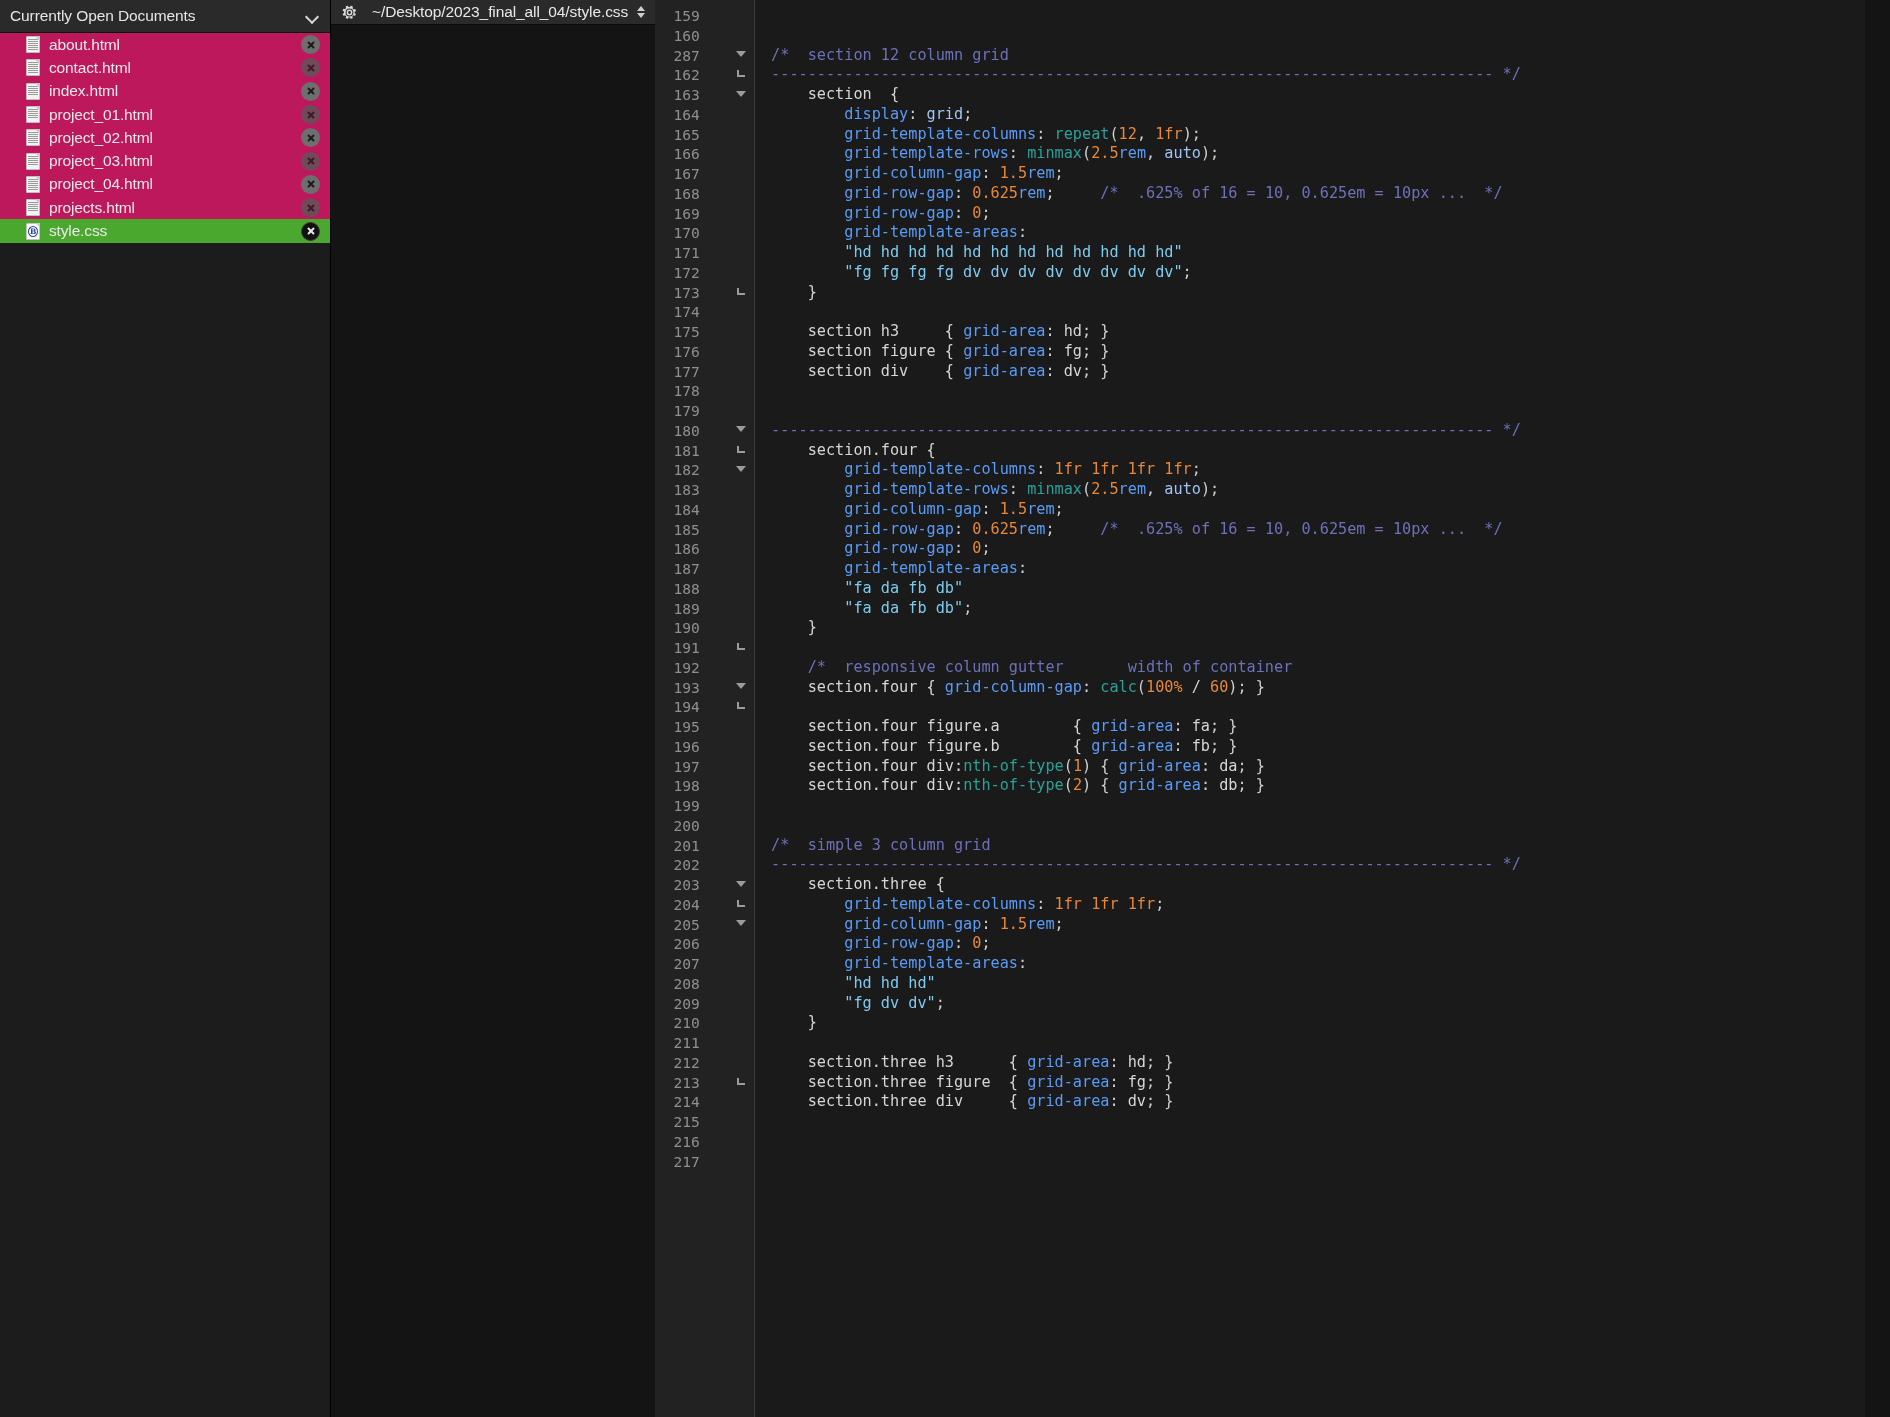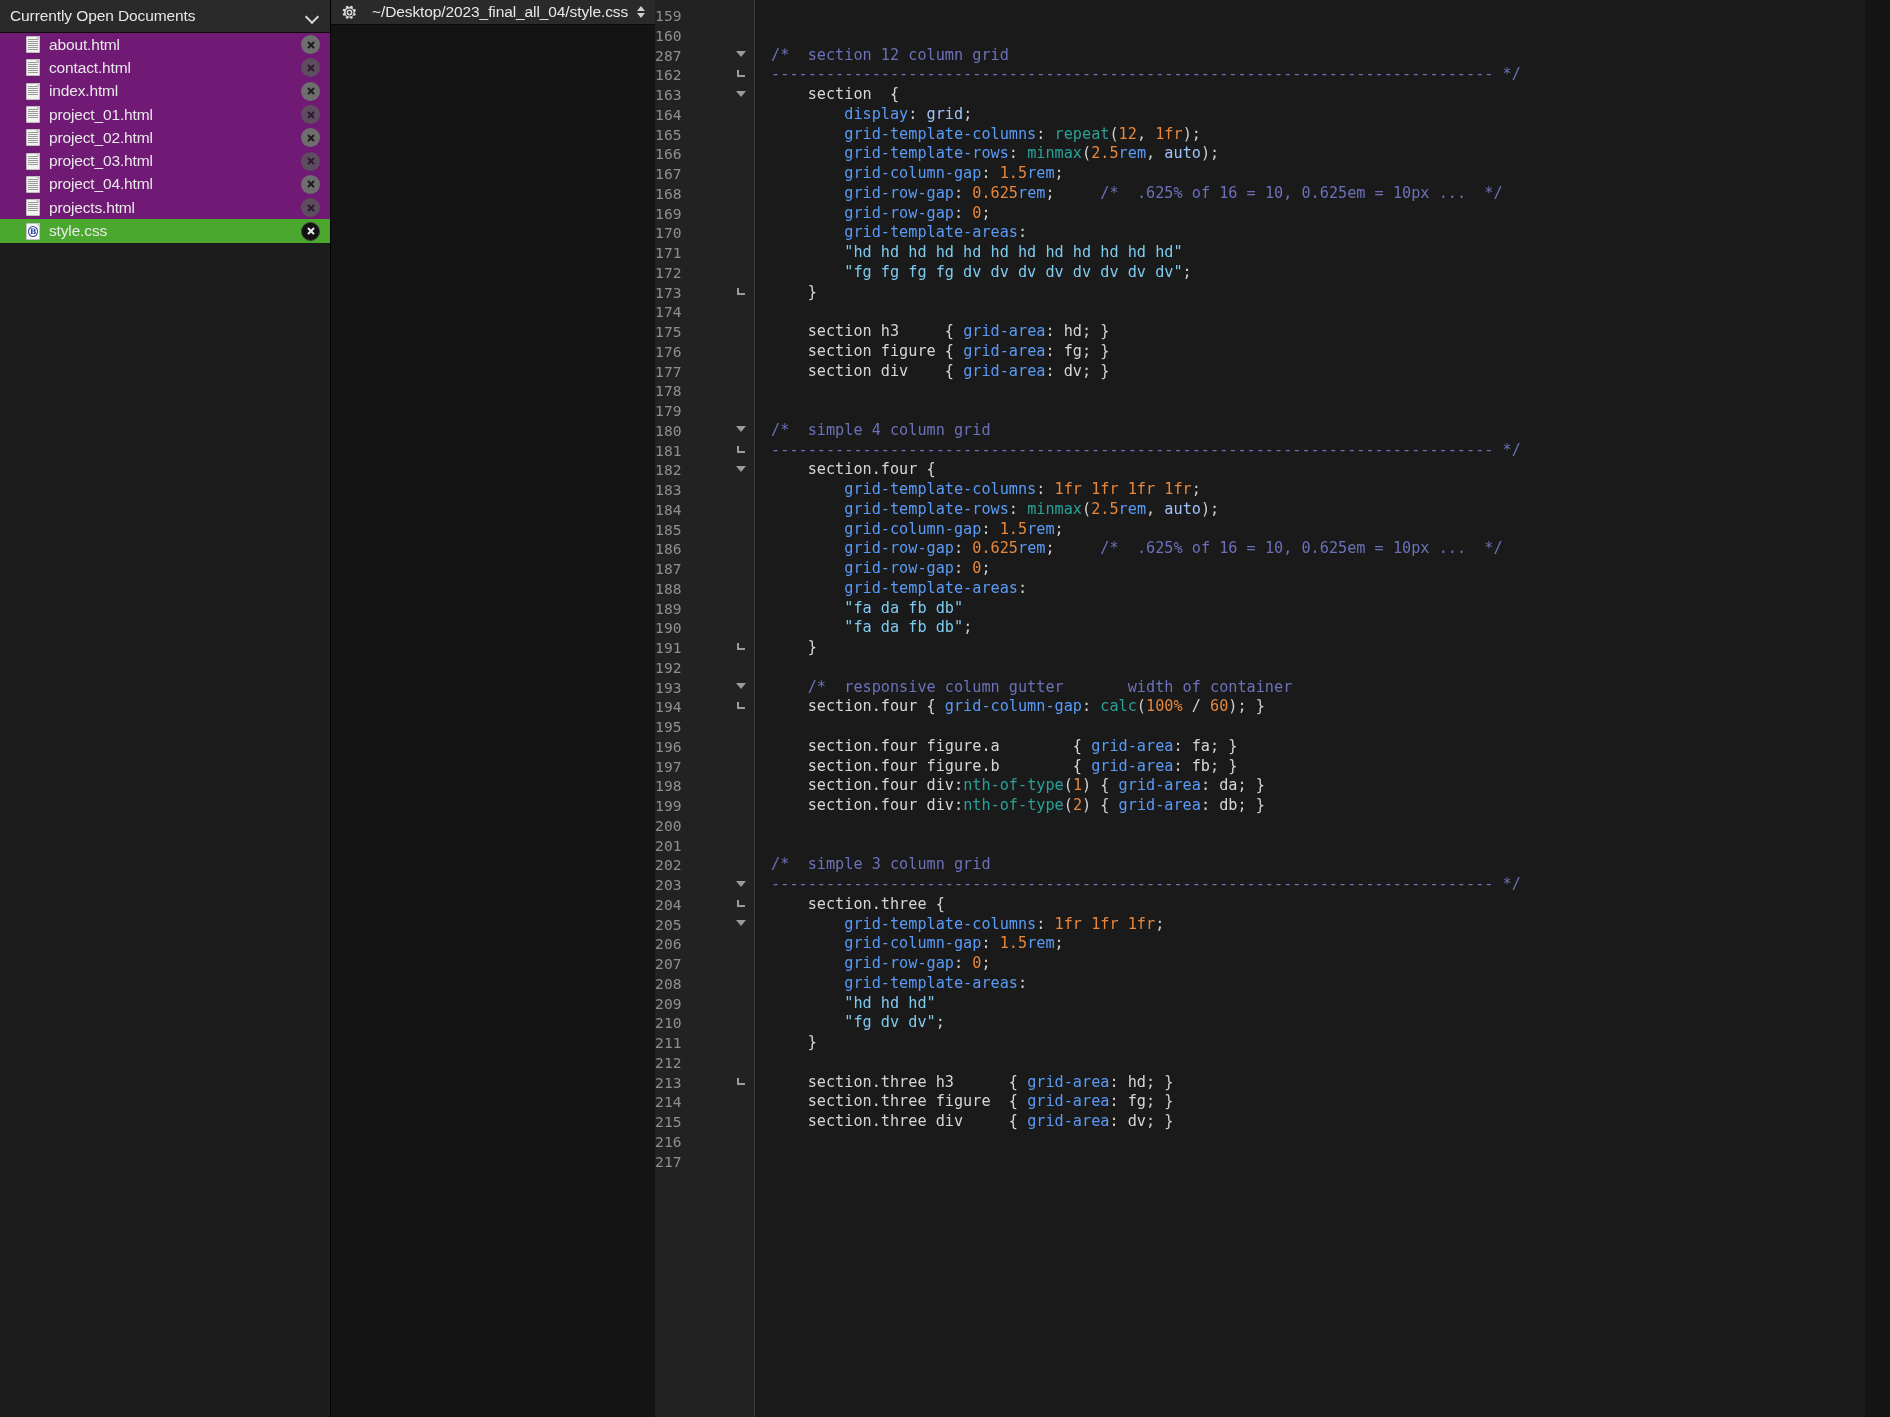--- a/index.html
+++ b/index.html
@@ -51,21 +51,21 @@
     position: absolute;
     left: 1px; top: 3px;
     width: 8px; height: 8px;
     border-right: 2px solid #d8d8d8;
     border-bottom: 2px solid #d8d8d8;
     transform: rotate(45deg);
   }
   .doc-list {
     list-style: none;
     margin: 0; padding: 0;
-    background: #701a75;
+    background: #be185d;
   }
   .doc-item {
     height: 23.3px;
     display: flex;
     align-items: center;
     padding: 0 10px 0 26px;
     color: #e9e9e9;
     font-family: "Liberation Sans", sans-serif;
     font-size: 15.5px;
     letter-spacing: -0.15px;
@@ -230,21 +230,21 @@
 
   .ln, .fold, .cl {
     height: 19.75px;
     line-height: 19.75px;
     font-family: "DejaVu Sans Mono", monospace;
     font-size: 15.2px;
     white-space: pre;
   }
   .ln {
     color: #8f8f8f;
-    text-align: left;
+    text-align: center;
     padding-right: 9px;
     font-size: 14.6px;
   }
   .fold { text-align: center; color: #9a9a9a; font-size: 12px; position: relative; }
   .fold .tri {
     display: inline-block;
     width: 0; height: 0;
     border-left: 5px solid transparent;
     border-right: 5px solid transparent;
     border-top: 6px solid #9b9b9b;
@@ -502,21 +502,20 @@
             <div class="cl"><span class="k-sel">        </span><span class="k-prop">grid-template-areas</span><span class="k-punc">:</span></div>
             <div class="cl"><span class="k-sel">        </span><span class="k-str">"hd hd hd hd hd hd hd hd hd hd hd hd"</span></div>
             <div class="cl"><span class="k-sel">        </span><span class="k-str">"fg fg fg fg dv dv dv dv dv dv dv dv"</span><span class="k-punc">;</span></div>
             <div class="cl"><span class="k-sel">    }</span></div>
             <div class="cl">&nbsp;</div>
             <div class="cl"><span class="k-sel">    section h3     { </span><span class="k-prop">grid-area</span><span class="k-punc">: </span><span class="k-sel">hd</span><span class="k-punc">; }</span></div>
             <div class="cl"><span class="k-sel">    section figure { </span><span class="k-prop">grid-area</span><span class="k-punc">: </span><span class="k-sel">fg</span><span class="k-punc">; }</span></div>
             <div class="cl"><span class="k-sel">    section div    { </span><span class="k-prop">grid-area</span><span class="k-punc">: </span><span class="k-sel">dv</span><span class="k-punc">; }</span></div>
             <div class="cl">&nbsp;</div>
             <div class="cl">&nbsp;</div>
-            <div class="cl"><span class="k-com">/*  simple 4 column grid</span></div>
             <div class="cl"><span class="k-com">------------------------------------------------------------------------------- */</span></div>
             <div class="cl"><span class="k-sel">    section.four {</span></div>
             <div class="cl"><span class="k-sel">        </span><span class="k-prop">grid-template-columns</span><span class="k-punc">: </span><span class="k-num">1fr 1fr 1fr 1fr</span><span class="k-punc">;</span></div>
             <div class="cl"><span class="k-sel">        </span><span class="k-prop">grid-template-rows</span><span class="k-punc">: </span><span class="k-fn">minmax</span><span class="k-punc">(</span><span class="k-num">2.5</span><span class="k-prop">rem</span><span class="k-punc">, </span><span class="k-val">auto</span><span class="k-punc">);</span></div>
             <div class="cl"><span class="k-sel">        </span><span class="k-prop">grid-column-gap</span><span class="k-punc">: </span><span class="k-num">1.5</span><span class="k-prop">rem</span><span class="k-punc">;</span></div>
             <div class="cl"><span class="k-sel">        </span><span class="k-prop">grid-row-gap</span><span class="k-punc">: </span><span class="k-num">0.625</span><span class="k-prop">rem</span><span class="k-punc">;</span><span class="k-com">     /*  .625% of 16 = 10, 0.625em = 10px ...  */</span></div>
             <div class="cl"><span class="k-sel">        </span><span class="k-prop">grid-row-gap</span><span class="k-punc">: </span><span class="k-num">0</span><span class="k-punc">;</span></div>
             <div class="cl"><span class="k-sel">        </span><span class="k-prop">grid-template-areas</span><span class="k-punc">:</span></div>
             <div class="cl"><span class="k-sel">        </span><span class="k-str">"fa da fb db"</span></div>
             <div class="cl"><span class="k-sel">        </span><span class="k-str">"fa da fb db"</span><span class="k-punc">;</span></div>

